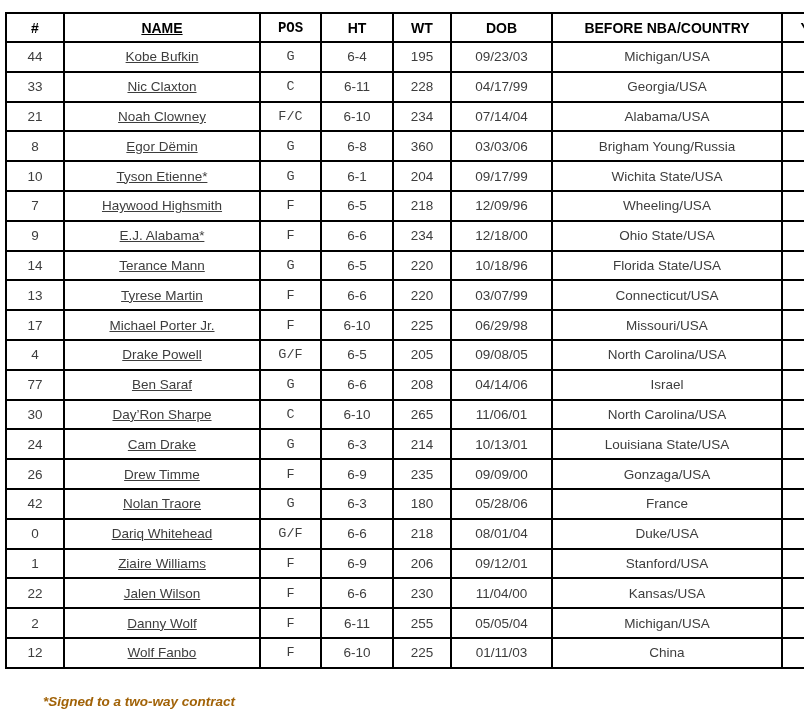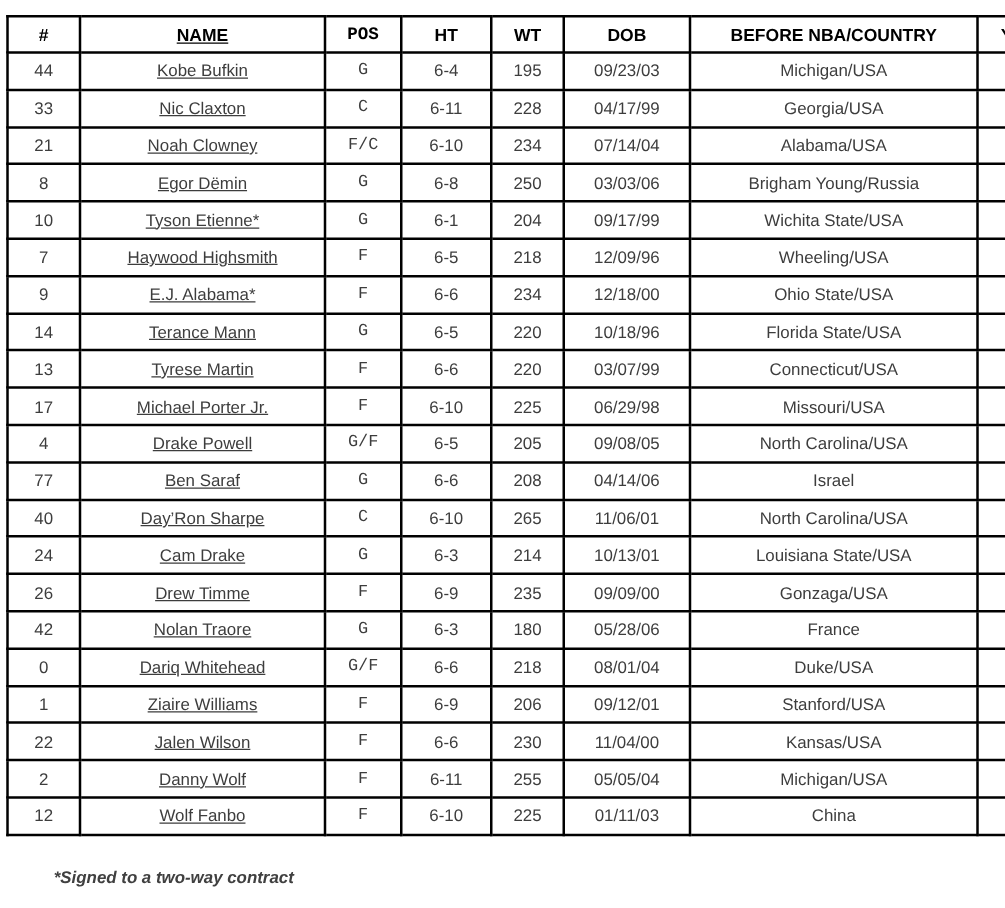--- a/index.html
+++ b/index.html
@@ -54,21 +54,21 @@
   .col-dob   { width: 95px;  }
   .col-before{ width: 224px; }
   .col-yrs   { width: 60px;  }
   .footnote {
     position: absolute;
     left: 43px;
     top: 694px;
     font-size: 13.5px;
     font-weight: bold;
     font-style: italic;
-    color: #404040;
+    color: #a16207;
   }
 </style>
 </head>
 <body>
 
 <div class="page">
 
   <table class="roster">
     <thead>
       <tr id="header-row">
@@ -111,21 +111,21 @@
           <td class="col-wt">234</td>
           <td class="col-dob">07/14/04</td>
           <td class="col-before">Alabama/USA</td>
           <td class="col-yrs">2</td>
         </tr>
         <tr>
           <td class="col-num">8</td>
           <td class="col-name">Egor Dëmin</td>
           <td class="col-pos">G</td>
           <td class="col-ht">6-8</td>
-          <td class="col-wt">250</td>
+          <td class="col-wt">360</td>
           <td class="col-dob">03/03/06</td>
           <td class="col-before">Brigham Young/Russia</td>
           <td class="col-yrs">R</td>
         </tr>
         <tr>
           <td class="col-num">10</td>
           <td class="col-name">Tyson Etienne*</td>
           <td class="col-pos">G</td>
           <td class="col-ht">6-1</td>
           <td class="col-wt">204</td>
@@ -197,21 +197,21 @@
           <td class="col-num">77</td>
           <td class="col-name">Ben Saraf</td>
           <td class="col-pos">G</td>
           <td class="col-ht">6-6</td>
           <td class="col-wt">208</td>
           <td class="col-dob">04/14/06</td>
           <td class="col-before">Israel</td>
           <td class="col-yrs">R</td>
         </tr>
         <tr>
-          <td class="col-num">40</td>
+          <td class="col-num">30</td>
           <td class="col-name">Day’Ron Sharpe</td>
           <td class="col-pos">C</td>
           <td class="col-ht">6-10</td>
           <td class="col-wt">265</td>
           <td class="col-dob">11/06/01</td>
           <td class="col-before">North Carolina/USA</td>
           <td class="col-yrs">4</td>
         </tr>
         <tr>
           <td class="col-num">24</td>

